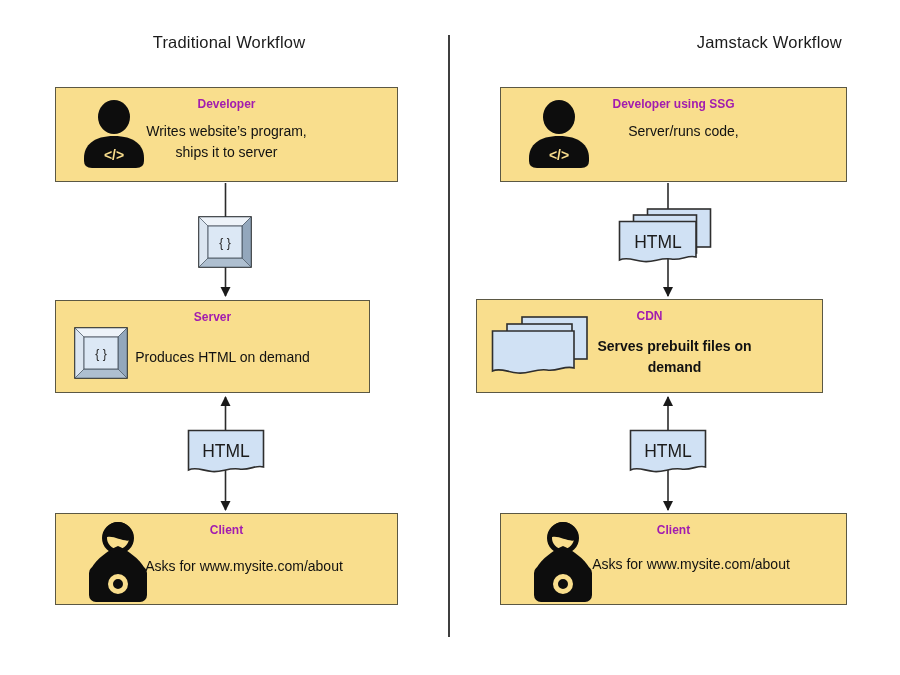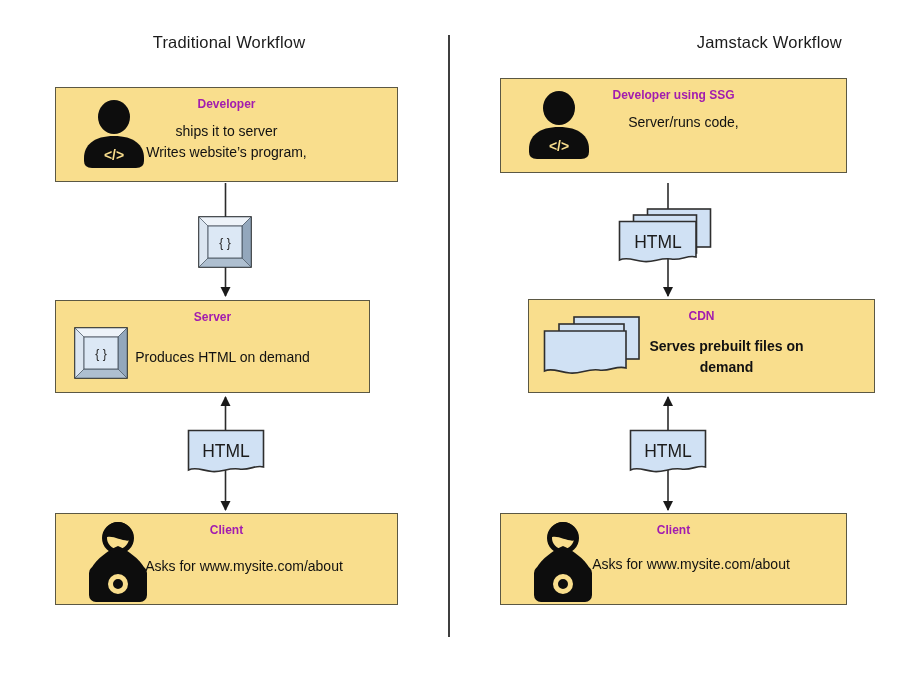--- a/index.html
+++ b/index.html
@@ -56,22 +56,22 @@
   </svg>
 
   <div class="wf-box" style="left:55px;top:87px;width:343px;height:95px;">
     <div class="box-header">Developer</div>
     <svg class="in-box-icon" style="left:25px;top:12px;" width="66" height="68" viewBox="0 0 66 68">
       <ellipse class="silhouette" cx="33" cy="17" rx="16" ry="17"></ellipse>
       <path class="silhouette" d="M33,36 C13,36 3,45 3,58 L3,61 Q3,68 11,68 L55,68 Q63,68 63,61 L63,58 C63,45 53,36 33,36 Z"></path>
       <text class="dev-glyph" x="33" y="60" text-anchor="middle">&lt;/&gt;</text>
     </svg>
     <div class="box-body" style="left:0;right:0;top:33px;">
+      <div>Writes website’s program,</div>
       <div>ships it to server</div>
-      <div>Writes website’s program,</div>
     </div>
   </div>
 
   <svg class="float-icon" style="left:198px;top:216px;" width="54" height="52" viewBox="0 0 54 52">
     <rect x="1" y="1" width="52" height="50" fill="#b9c6d6" stroke="#222" stroke-width="1.6"></rect>
     <polygon points="1,1 53,1 44,10 10,10" fill="#eef3f9" stroke="#45505c" stroke-width="0.6"></polygon>
     <polygon points="1,1 10,10 10,42 1,51" fill="#dce6f1" stroke="#45505c" stroke-width="0.6"></polygon>
     <polygon points="53,1 44,10 44,42 53,51" fill="#93a7bc" stroke="#45505c" stroke-width="0.6"></polygon>
     <polygon points="1,51 10,42 44,42 53,51" fill="#aebfd0" stroke="#45505c" stroke-width="0.6"></polygon>
     <rect x="10" y="10" width="34" height="32" fill="#dce8f5" stroke="#39424d" stroke-width="0.8"></rect>
@@ -106,40 +106,40 @@
       <path class="silhouette" d="M23,14 A14,14 0 0 1 51,14 L51,17 C44,23 30,10 23,17 Z"></path>
       <path class="silhouette" d="M37,24 C29,27 15,37 10,47 L64,47 C59,37 45,27 37,24 Z"></path>
       <rect class="silhouette" x="8" y="44" width="58" height="36" rx="7"></rect>
       <circle cx="37" cy="62" r="7.5" fill="none" stroke="var(--box-fill,#F9DE8D)" stroke-width="5"></circle>
     </svg>
     <div class="box-body" style="left:35px;right:0;top:42px;">
       <div>Asks for www.mysite.com/about</div>
     </div>
   </div>
 
-  <div class="wf-box" style="left:500px;top:78px;width:347px;height:95px;">
+  <div class="wf-box" style="left:500px;top:87px;width:347px;height:95px;">
     <div class="box-header">Developer using SSG</div>
     <svg class="in-box-icon" style="left:25px;top:12px;" width="66" height="68" viewBox="0 0 66 68">
       <ellipse class="silhouette" cx="33" cy="17" rx="16" ry="17"></ellipse>
       <path class="silhouette" d="M33,36 C13,36 3,45 3,58 L3,61 Q3,68 11,68 L55,68 Q63,68 63,61 L63,58 C63,45 53,36 33,36 Z"></path>
       <text class="dev-glyph" x="33" y="60" text-anchor="middle">&lt;/&gt;</text>
     </svg>
     <div class="box-body" style="left:20px;right:0;top:33px;">
       <div>Server/runs code,</div>
     </div>
   </div>
 
   <svg class="float-icon" style="left:618px;top:208px;" width="94" height="62" viewBox="0 0 94 62">
     <rect class="doc-shape" x="29.5" y="1" width="63" height="38"></rect>
     <rect class="doc-shape" x="15.5" y="7" width="63" height="38"></rect>
     <path class="doc-shape" d="M1.5,13.5 H78 V49 C70,46.5 64,52.5 53,51 C42,49.5 36,54.5 26,53.5 C16,52.5 9,48.5 1.5,52 Z"></path>
     <text class="doc-label" x="40" y="40" text-anchor="middle">HTML</text>
   </svg>
 
-  <div class="wf-box" style="left:528px;top:299px;width:347px;height:94px;">
+  <div class="wf-box" style="left:476px;top:299px;width:347px;height:94px;">
     <div class="box-header">CDN</div>
     <svg class="in-box-icon" style="left:14px;top:16px;" width="98" height="66" viewBox="0 0 98 66">
       <rect class="doc-shape" x="31" y="1" width="65" height="42"></rect>
       <rect class="doc-shape" x="16" y="8" width="65" height="42"></rect>
       <path class="doc-shape" d="M1.5,15 H83 V52 C74,49 67,55.5 56,54 C44,52.5 38,58 27,57 C16,56 9,51.5 1.5,55 Z"></path>
     </svg>
     <div class="box-body" style="left:50px;right:0;top:36px;font-weight:bold;">
       <div>Serves prebuilt files on</div>
       <div>demand</div>
     </div>

